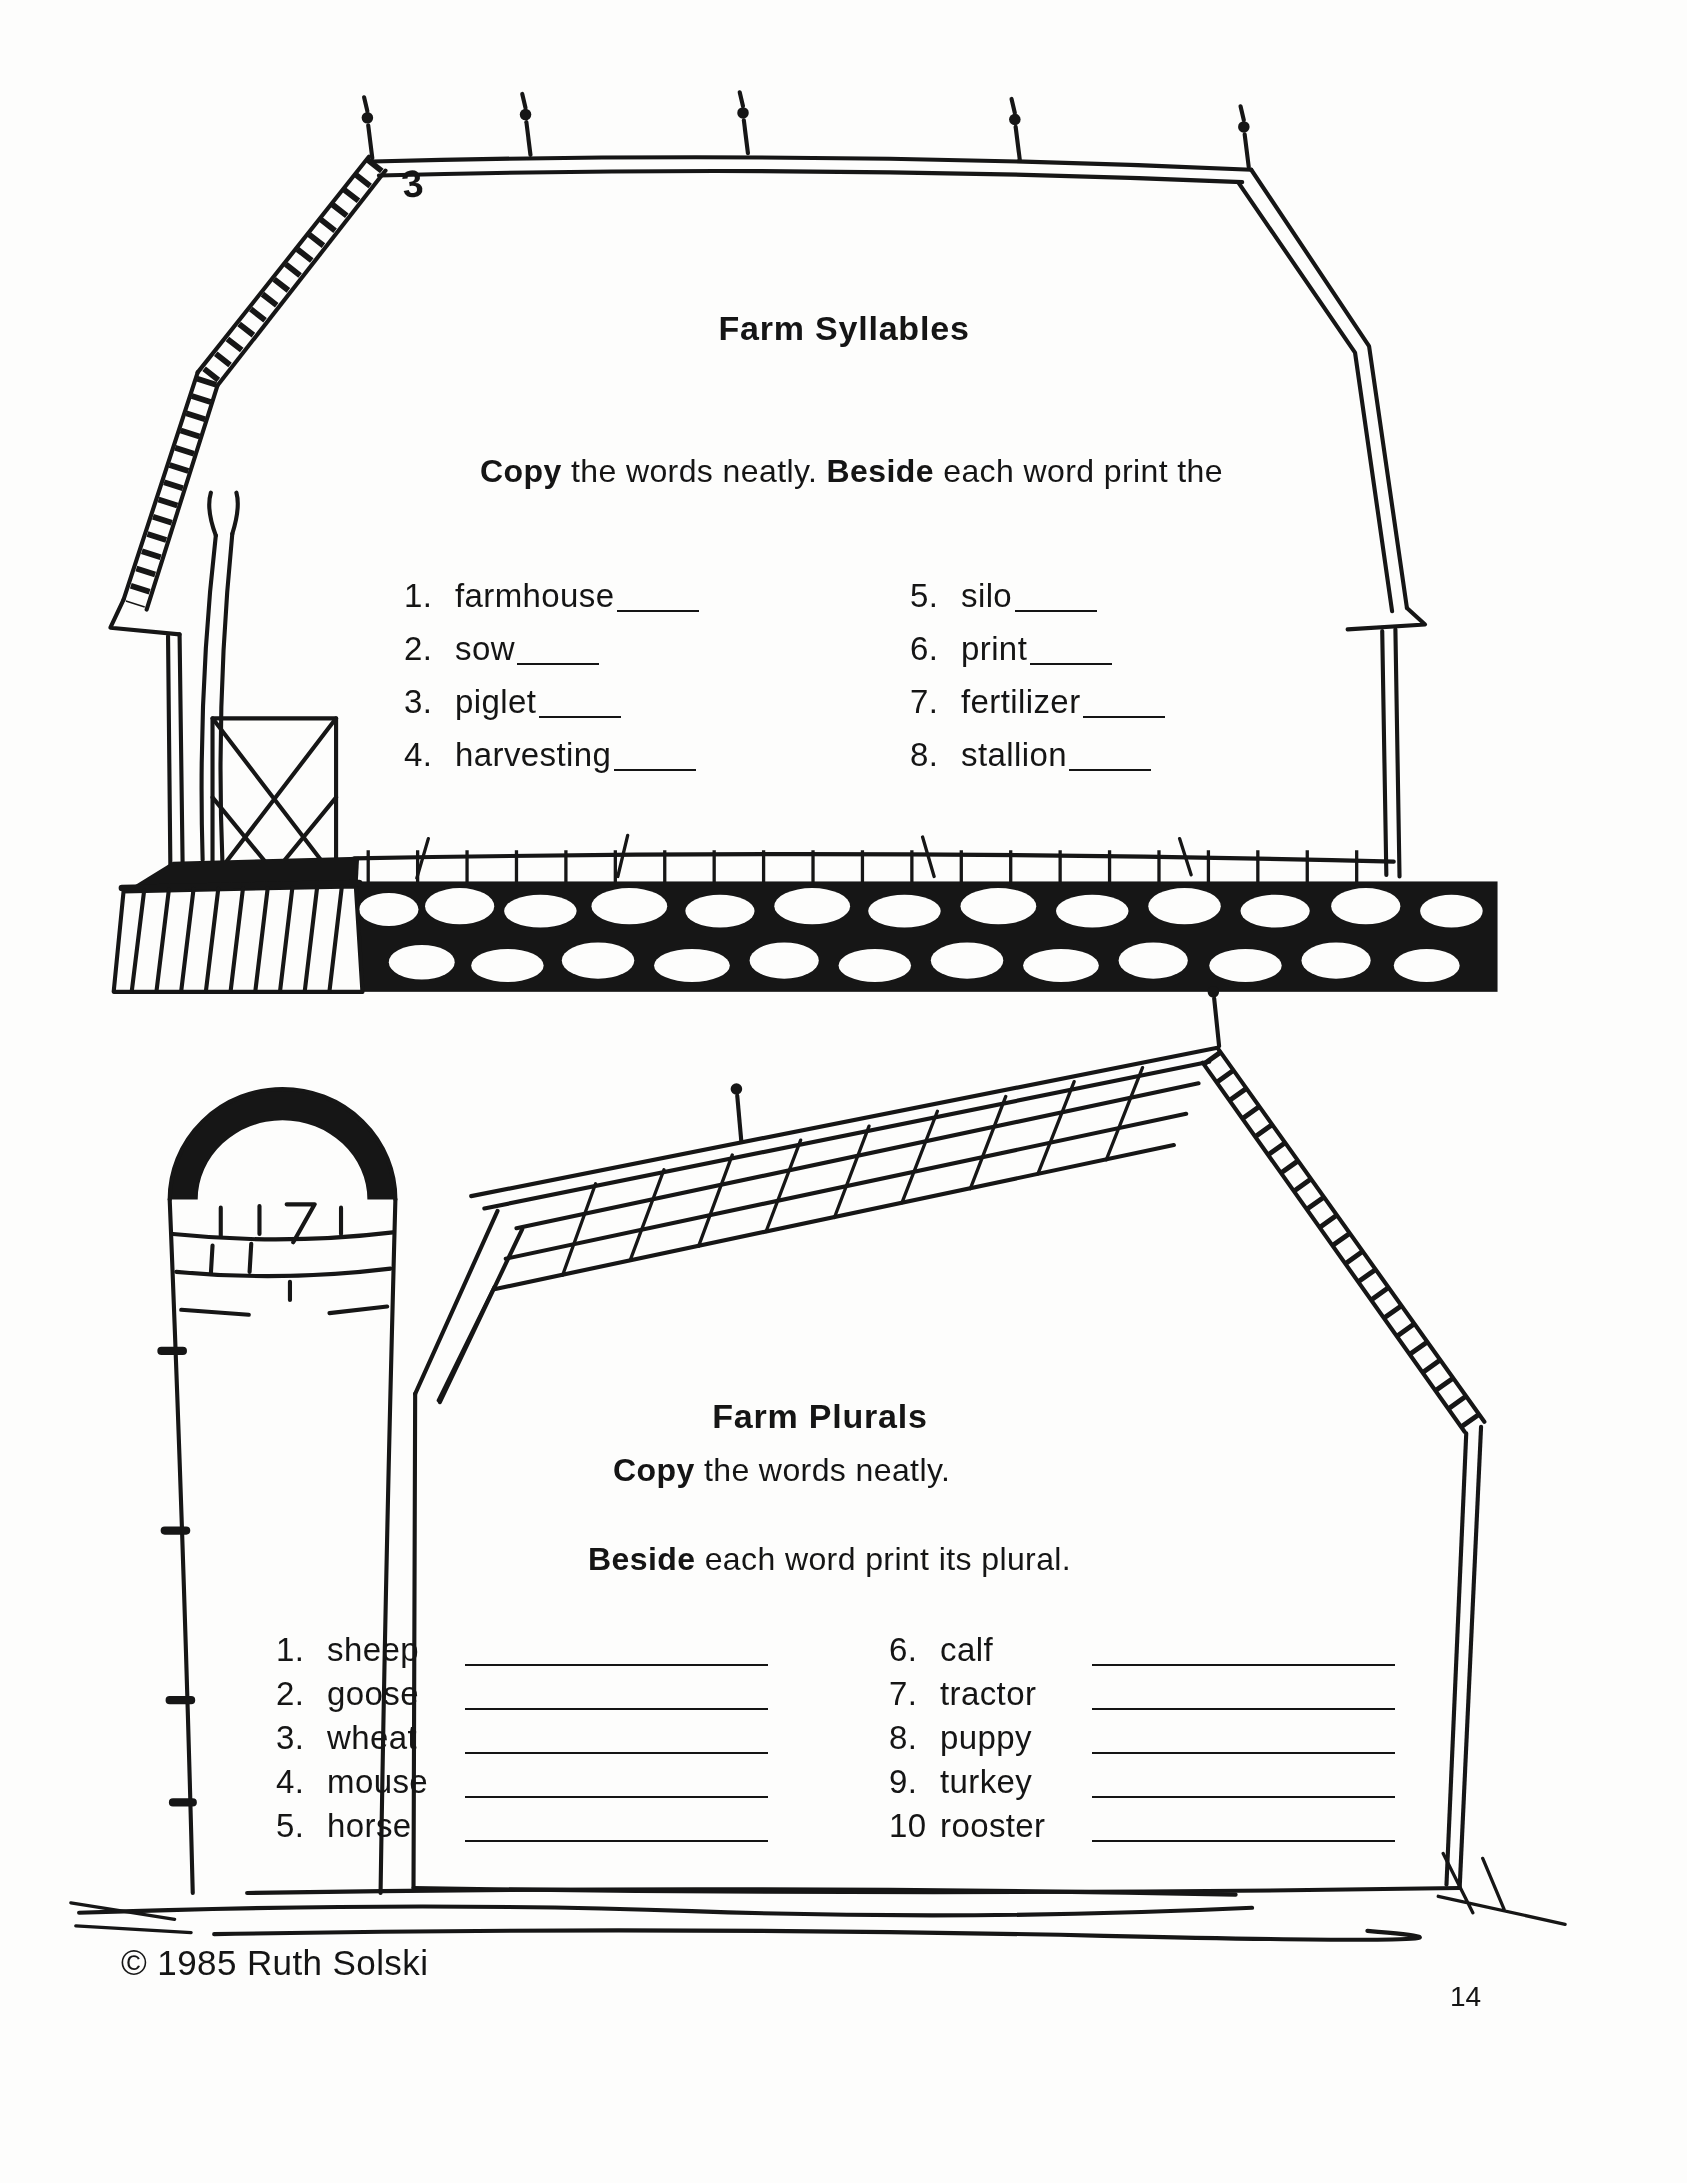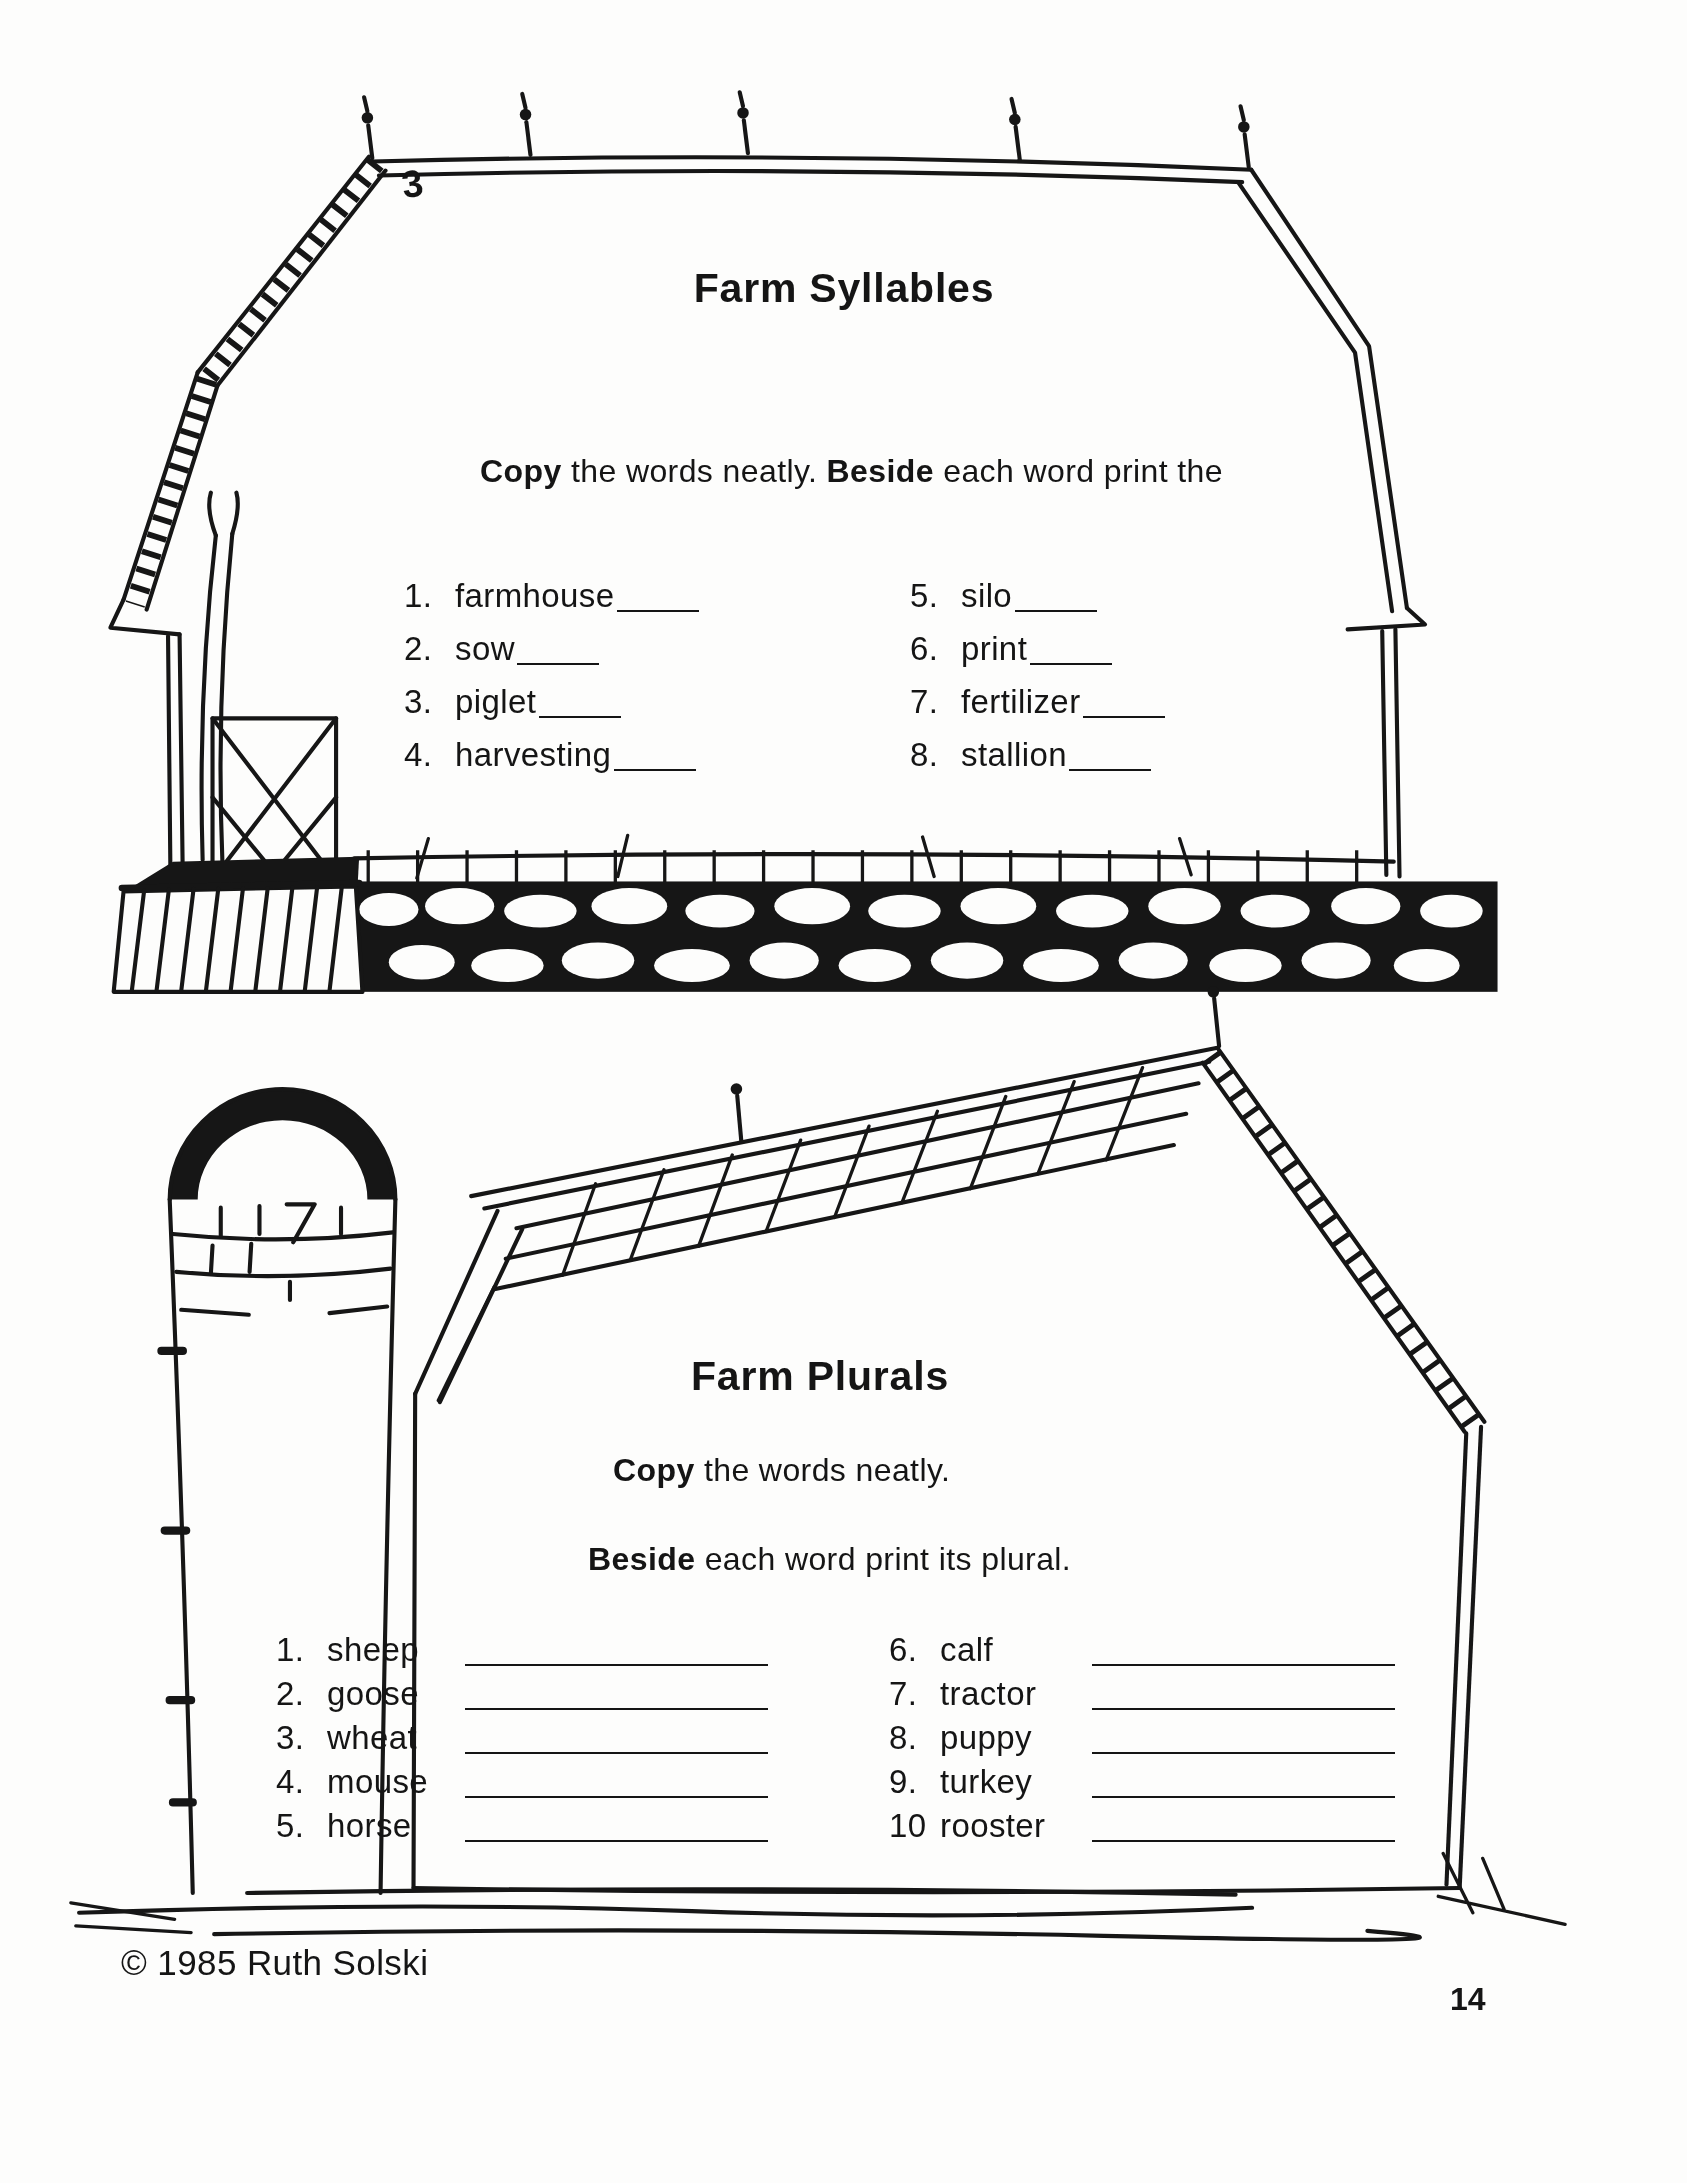--- a/index.html
+++ b/index.html
@@ -7,38 +7,38 @@
     width:1687px;height:2183px;
     background:#f7f7f5;
     font-family:"Liberation Sans", sans-serif;
     color:#151515;
     position:relative;
     overflow:hidden;
   }
   .page{position:absolute;inset:0;background:#fdfdfc;}
   svg.art{position:absolute;left:0;top:0;}
   .abs{position:absolute;}
-  .title{font-size:41px;font-weight:bold;letter-spacing:0.8px;text-align:center;}
+  .title{font-size:34px;font-weight:bold;letter-spacing:0.8px;text-align:center;margin-top:44px;}
   .body-text{font-size:32px;letter-spacing:0.4px;}
   .b{font-weight:bold;}
   .para{line-height:48px;text-align:center;}
   .col{position:absolute;}
   .row{display:flex;align-items:baseline;}
   .syl-row{height:53px;font-size:33px;letter-spacing:0.4px;}
   .plu-row{height:44px;font-size:33px;letter-spacing:0.4px;}
   .num{display:inline-block;width:51px;}
   .num-r{display:inline-block;width:51px;}
   .pw-l{display:inline-block;width:138px;}
   .pw-r{display:inline-block;width:152px;}
   .blank{display:inline-block;border-bottom:2.5px solid #151515;height:25px;transform:translateY(5px);}
   .blank-syl{width:82px;margin-left:2.5px;}
   .blank-plu{width:303px;}
   .annotation{font-size:38px;font-weight:600;transform:rotate(-8deg);}
   .footer{font-size:35px;letter-spacing:0.4px;}
-  .pagenum{font-size:32px;font-weight:bold;}
+  .pagenum{font-size:28px;}
 </style>
 </head>
 <body>
 
 <div class="page">
 
   <svg class="art" width="1687" height="2183" viewBox="0 0 2048 2650">
     <g stroke="#161616" stroke-width="5" fill="none" stroke-linecap="round" stroke-linejoin="round">
 
       <path d="M452,196 Q985,182 1519,206"></path>

